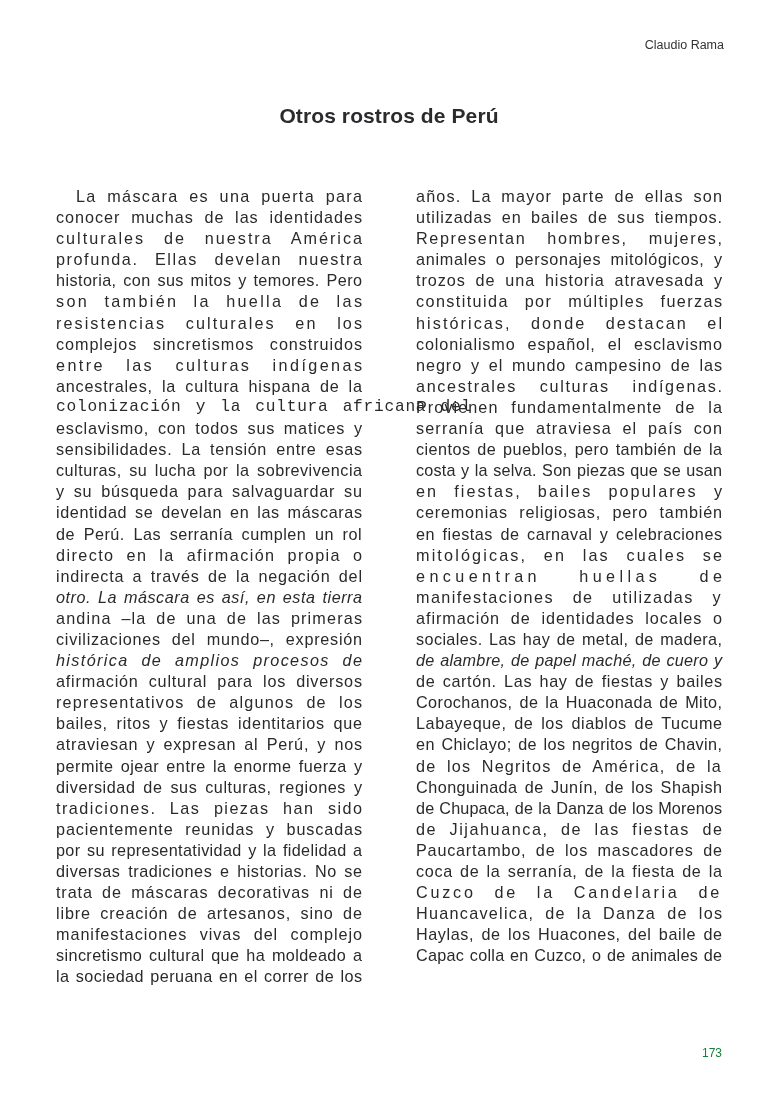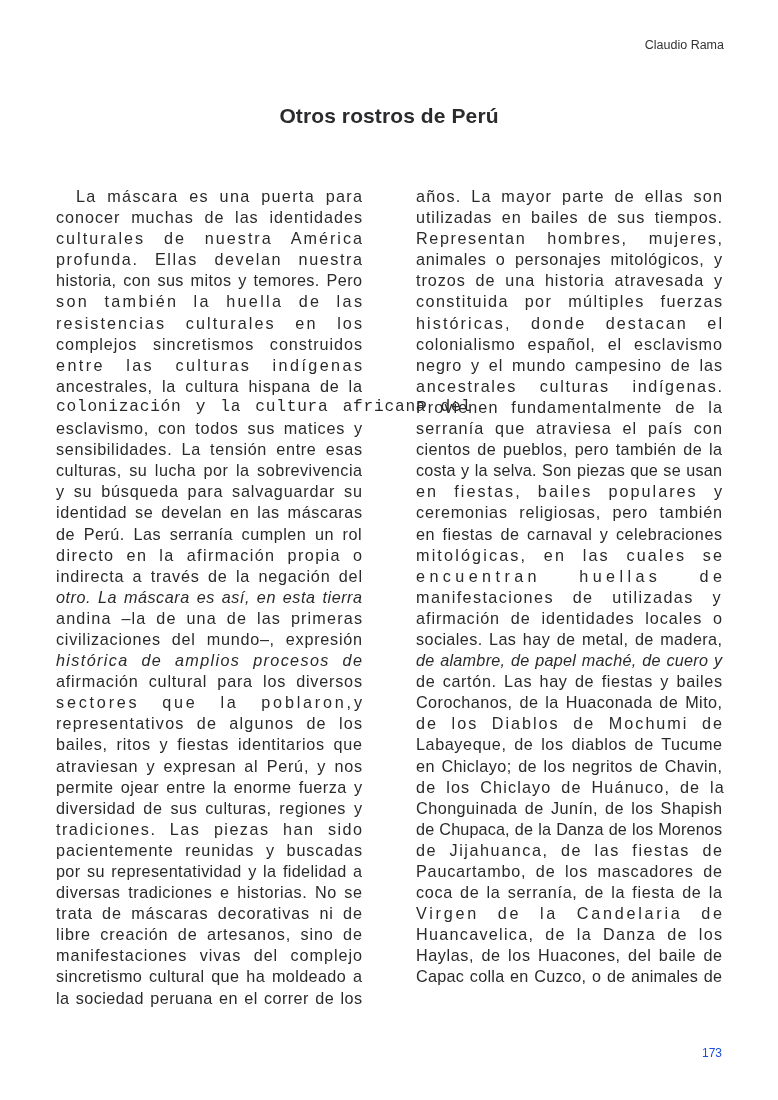--- a/index.html
+++ b/index.html
@@ -8,21 +8,21 @@
   .running-head { position: absolute; top: 38px; right: 54px; font-size: 12.5px; color: #333; }
   .title { position: absolute; top: 104px; left: 0; width: 778px; text-align: center;
            font-size: 21px; font-weight: bold; color: #2b2b2e; letter-spacing: 0.1px; }
   .col { position: absolute; top: 186px; width: 306px; }
   .col-left { left: 56px; }
   .col-right { left: 416px; }
   .line { display: block; height: 21.1px; line-height: 21.1px; font-size: 16.2px;
           text-align: justify; text-align-last: justify; white-space: nowrap;
           overflow: visible; }
   .line.indent { padding-left: 20px; }
-  .page-number { position: absolute; top: 1046px; right: 56px; font-size: 12px; color: #1d4ed8; text-align: right; }
+  .page-number { position: absolute; top: 1046px; right: 56px; font-size: 12px; color: #15803d; text-align: right; }
 </style>
 </head>
 <body>
 
 <div class="running-head">Claudio Rama</div>
 
 <h1 class="title" style="margin:0;">Otros rostros de Perú</h1>
 
 <div class="col col-left" id="col-left">
     <span class="line indent" style="white-space: nowrap; letter-spacing: 1.30781px; word-spacing: 4.8825px;">La máscara es una puerta para</span>
@@ -42,21 +42,20 @@
     <span class="line" style="white-space: nowrap; letter-spacing: 0.802273px; word-spacing: 3.53px;">y su búsqueda para salvaguardar su</span>
     <span class="line" style="white-space: nowrap; letter-spacing: 0.602411px; word-spacing: 2.81125px;">identidad se develan en las máscaras</span>
     <span class="line" style="white-space: nowrap; letter-spacing: 0.495px; word-spacing: 1.925px;">de Perú. Las serranía cumplen un rol</span>
     <span class="line" style="white-space: nowrap; letter-spacing: 1.41826px; word-spacing: 6.05125px;">directo en la afirmación propia o</span>
     <span class="line" style="white-space: nowrap; letter-spacing: 0.780469px; word-spacing: 3.12187px;">indirecta a través de la negación del</span>
     <span class="line" style="white-space: nowrap; letter-spacing: 0.526974px; word-spacing: 1.90714px; font-style: italic;">otro. La máscara es así, en esta tierra</span>
     <span class="line" style="white-space: nowrap; letter-spacing: 1.16484px; word-spacing: 4.14167px;">andina –la de una de las primeras</span>
     <span class="line" style="white-space: nowrap; letter-spacing: 0.741429px; word-spacing: 5.76667px;">civilizaciones del mundo–, expresión</span>
     <span class="line" style="white-space: nowrap; letter-spacing: 1.35968px; word-spacing: 7.025px; font-style: italic;">histórica de amplios procesos de</span>
     <span class="line" style="white-space: nowrap; letter-spacing: 0.796354px; word-spacing: 4.77813px;">afirmación cultural para los diversos</span>
-    <span class="line" style="white-space: nowrap; letter-spacing: 2.787px; word-spacing: 15.4833px;">sectores que la poblaron,y</span>
     <span class="line" style="white-space: nowrap; letter-spacing: 1.19854px; word-spacing: 6.39219px;">representativos de algunos de los</span>
     <span class="line" style="white-space: nowrap; letter-spacing: 0.707212px; word-spacing: 3.6775px;">bailes, ritos y fiestas identitarios que</span>
     <span class="line" style="white-space: nowrap; letter-spacing: 0.756964px; word-spacing: 2.94375px;">atraviesan y expresan al Perú, y nos</span>
     <span class="line" style="white-space: nowrap; letter-spacing: 0.512078px; word-spacing: 2.10521px;">permite ojear entre la enorme fuerza y</span>
     <span class="line" style="white-space: nowrap; letter-spacing: 0.570101px; word-spacing: 2.8125px;">diversidad de sus culturas, regiones y</span>
     <span class="line" style="white-space: nowrap; letter-spacing: 1.46371px; word-spacing: 7.5625px;">tradiciones. Las piezas han sido</span>
     <span class="line" style="white-space: nowrap; letter-spacing: 0.878027px; word-spacing: 6.24375px;">pacientemente reunidas y buscadas</span>
     <span class="line" style="white-space: nowrap; letter-spacing: 0.365156px; word-spacing: 1.62292px;">por su representatividad y la fidelidad a</span>
     <span class="line" style="white-space: nowrap; letter-spacing: 0.526974px; word-spacing: 2.67px;">diversas tradiciones e historias. No se</span>
     <span class="line" style="white-space: nowrap; letter-spacing: 0.874632px; word-spacing: 3.965px;">trata de máscaras decorativas ni de</span>
@@ -84,28 +83,27 @@
     <span class="line" style="white-space: nowrap; letter-spacing: 0.811213px; word-spacing: 6.12917px;">ceremonias religiosas, pero también</span>
     <span class="line" style="white-space: nowrap; letter-spacing: 0.511571px; word-spacing: 2.52375px;">en fiestas de carnaval y celebraciones</span>
     <span class="line" style="white-space: nowrap; letter-spacing: 2.14185px; word-spacing: 9.99531px;">mitológicas, en las cuales se</span>
     <span class="line" style="white-space: nowrap; letter-spacing: 4.40062px; word-spacing: 29.3375px;">encuentran huellas de</span>
     <span class="line" style="white-space: nowrap; letter-spacing: 1.39476px; word-spacing: 9.60833px;">manifestaciones de utilizadas y</span>
     <span class="line" style="white-space: nowrap; letter-spacing: 0.937776px; word-spacing: 5.31406px;">afirmación de identidades locales o</span>
     <span class="line" style="white-space: nowrap; letter-spacing: 0.395017px; word-spacing: 1.62396px;">sociales. Las hay de metal, de madera,</span>
     <span class="line" style="white-space: nowrap; letter-spacing: 0.26326px; word-spacing: 0.927679px; font-style: italic;">de alambre, de papel maché, de cuero y</span>
     <span class="line" style="white-space: nowrap; letter-spacing: 0.642821px; word-spacing: 2.26518px;">de cartón. Las hay de fiestas y bailes</span>
     <span class="line" style="white-space: nowrap; letter-spacing: 0.432589px; word-spacing: 2.01875px;">Corochanos, de la Huaconada de Mito,</span>
-    <span class="line" style="white-space: nowrap; letter-spacing: 1.9809px; word-spacing: 7.13125px;">de los Diablos de Mochumi de</span>
     <span class="line" style="white-space: nowrap; letter-spacing: 0.587868px; word-spacing: 2.665px;">Labayeque, de los diablos de Tucume</span>
     <span class="line" style="white-space: nowrap; letter-spacing: 0.398684px; word-spacing: 1.68333px;">en Chiclayo; de los negritos de Chavin,</span>
-    <span class="line" style="white-space: nowrap; letter-spacing: 1.16484px; word-spacing: 4.14167px;">de los Chiclayo de Huánuco, de la</span>
+    <span class="line" style="white-space: nowrap; letter-spacing: 1.16484px; word-spacing: 4.14167px;">de los Negritos de América, de la</span>
     <span class="line" style="white-space: nowrap; letter-spacing: 0.478125px; word-spacing: 2.23125px;">Chonguinada de Junín, de los Shapish</span>
     <span class="line" style="white-space: nowrap; letter-spacing: 0.13201px; word-spacing: 0.465179px;">de Chupaca, de la Danza de los Morenos</span>
     <span class="line" style="white-space: nowrap; letter-spacing: 1.55081px; word-spacing: 6.41px;">de Jijahuanca, de las fiestas de</span>
     <span class="line" style="white-space: nowrap; letter-spacing: 0.794238px; word-spacing: 4.23594px;">Paucartambo, de los mascadores de</span>
     <span class="line" style="white-space: nowrap; letter-spacing: 0.654276px; word-spacing: 2.07187px;">coca de la serranía, de la fiesta de la</span>
-    <span class="line" style="white-space: nowrap; letter-spacing: 2.75062px; word-spacing: 11.4609px;">Virgen de la Candelaria de</span>
+    <span class="line" style="white-space: nowrap; letter-spacing: 2.75062px; word-spacing: 11.4609px;">Cuzco de la Candelaria de</span>
     <span class="line" style="white-space: nowrap; letter-spacing: 1.27228px; word-spacing: 5.25875px;">Huancavelica, de la Danza de los</span>
     <span class="line" style="white-space: nowrap; letter-spacing: 0.585677px; word-spacing: 2.34271px;">Haylas, de los Huacones, del baile de</span>
     <span class="line" style="white-space: nowrap; letter-spacing: 0.263514px; word-spacing: 0.928571px;">Capac colla en Cuzco, o de animales de</span>
   </div>
 
 <div class="page-number">173</div>
 
 </body></html>

